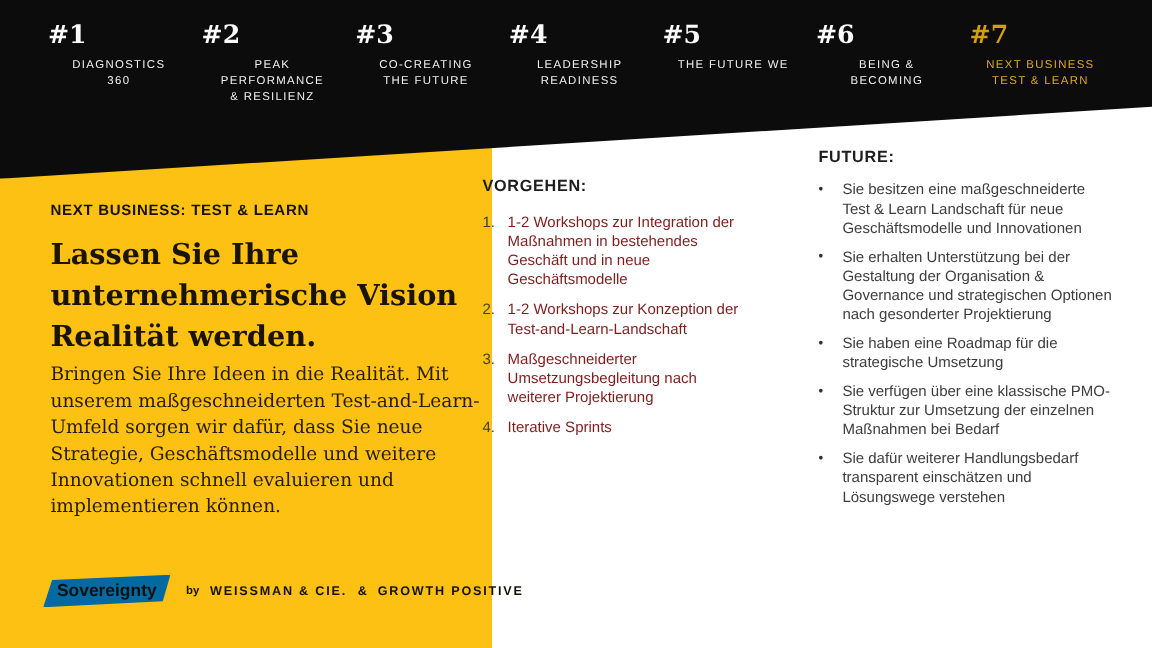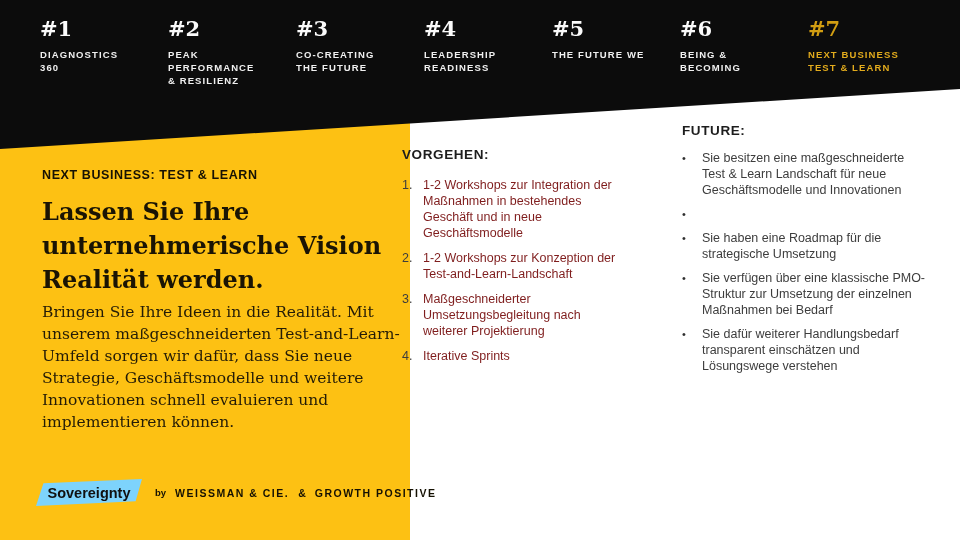--- a/index.html
+++ b/index.html
@@ -14,23 +14,24 @@
     background:#0c0c0c;
     clip-path:polygon(0 0, 960px 0, 960px 89px, 0 149px);
   }
   .nav { display:flex; padding:16px 0 0 40px; gap:10px; }
   .step { width:118px; cursor:default; }
   .step .num {
     font-family:"DejaVu Serif", serif; font-weight:bold;
     font-size:21px; color:#fbfbfb; display:block;
   }
   .step .label {
-    display:block; margin-top:7px; font-size:9.5px; font-weight:bold;
+    display:block; margin-top:7px; font-size:9.5px; font-weight:normal;
     letter-spacing:1.1px; line-height:13px; color:#f0f0f0;
     white-space:pre-line;
+    text-align:center;
   }
   .step.active .num { color:#d29e12; }
   .step.active .label { color:#e2ab1d; }
   
   .yellow-panel {
     position:absolute; left:0; top:110px; width:410px; height:430px;
     background:#fdc113;
   }
   .panel-content { position:absolute; left:42px; top:168px; width:362px; }
   .kicker {
@@ -63,21 +64,21 @@
   .bullet-list li { display:flex; margin-bottom:8px; }
   .bullet-list .li-bullet {
     flex:none; width:20px; font-size:11px; line-height:16px; color:#2e2e2e;
   }
   .bullet-list .li-txt {
     width:228px; font-size:12.5px; line-height:16px; color:#3d3d3d;
   }
   
   .brand { position:absolute; left:36px; top:479px; display:flex; align-items:center; }
   .badge {
-    width:106px; height:27px; background:#7dd3fc;
+    width:106px; height:27px; background:#0369a1;
     clip-path:polygon(7% 16%, 100% 0, 94% 82%, 0 100%);
     display:flex; align-items:center; justify-content:center;
     font-weight:bold; font-size:14.5px; color:#101010;
   }
   .byline { margin-left:13px; display:flex; align-items:center; color:#151103; font-weight:bold; }
   .byline .by { font-size:9.5px; margin-right:9px; }
   .byline .partner { font-size:10.5px; letter-spacing:1.5px; }
   .byline .amp { font-size:10.5px; margin:0 9px; }
 </style>
 </head>
@@ -159,20 +160,21 @@
 
   <div class="nutzen">
     <div class="col-heading">FUTURE:</div>
     <ul class="bullet-list">
       <li>
         <span class="li-bullet">•</span>
         <span class="li-txt">Sie besitzen eine maßgeschneiderte Test &amp; Learn Landschaft für neue Geschäftsmodelle und Innovationen</span>
       </li>
       <li>
         <span class="li-bullet">•</span>
+        <span class="li-txt">Sie erhalten Unterstützung bei der Gestaltung der Organisation &amp; Governance und strategischen Optionen nach gesonderter Projektierung</span>
       </li>
       <li>
         <span class="li-bullet">•</span>
         <span class="li-txt">Sie haben eine Roadmap für die strategische Umsetzung</span>
       </li>
       <li>
         <span class="li-bullet">•</span>
         <span class="li-txt">Sie verfügen über eine klassische PMO-Struktur zur Umsetzung der einzelnen Maßnahmen bei Bedarf</span>
       </li>
       <li>

